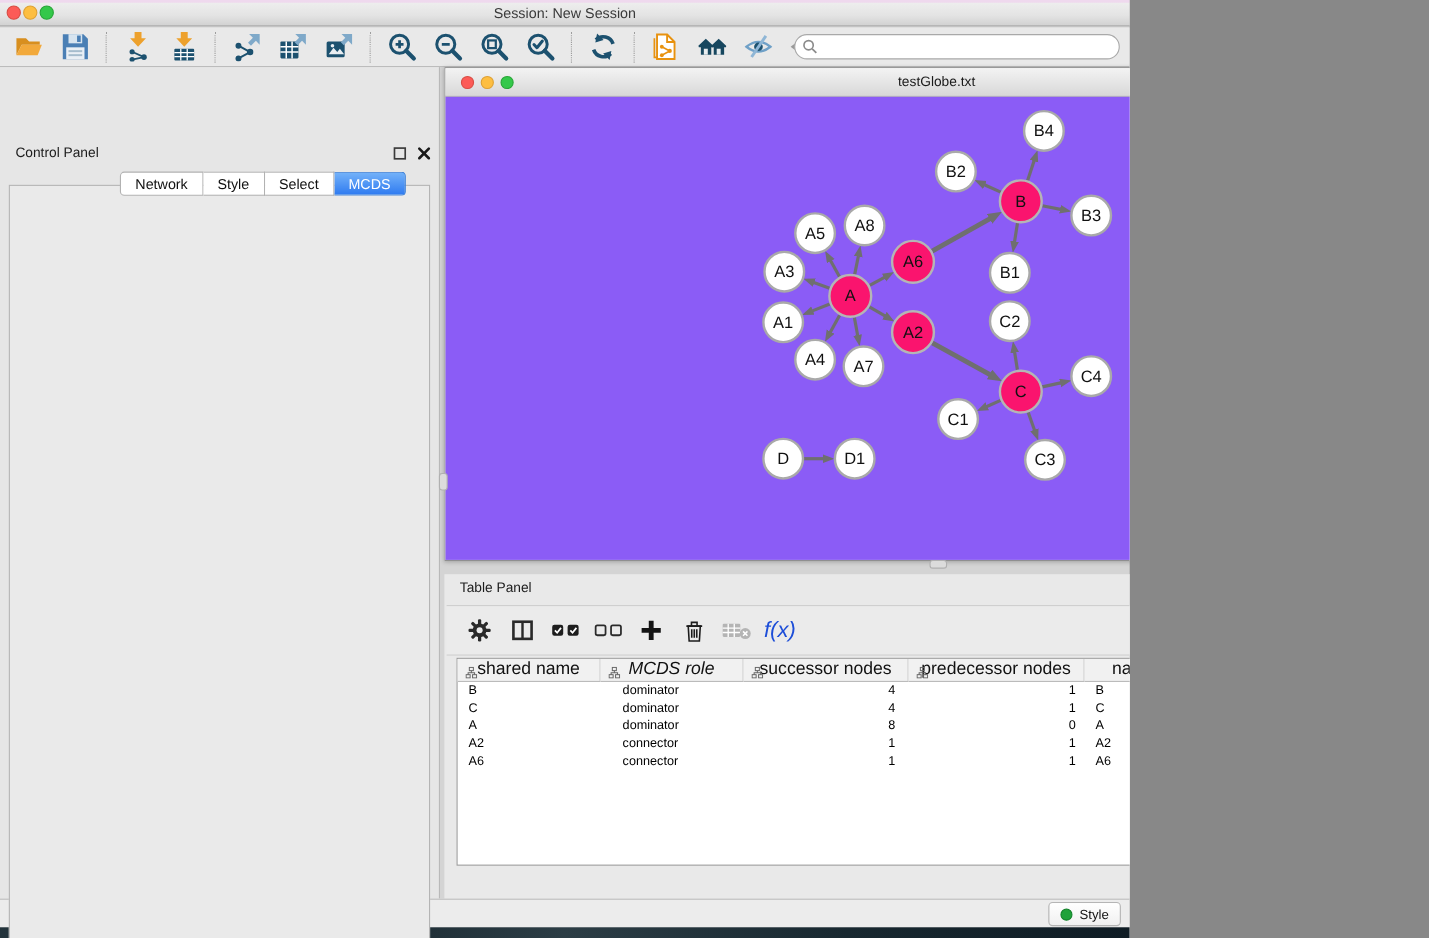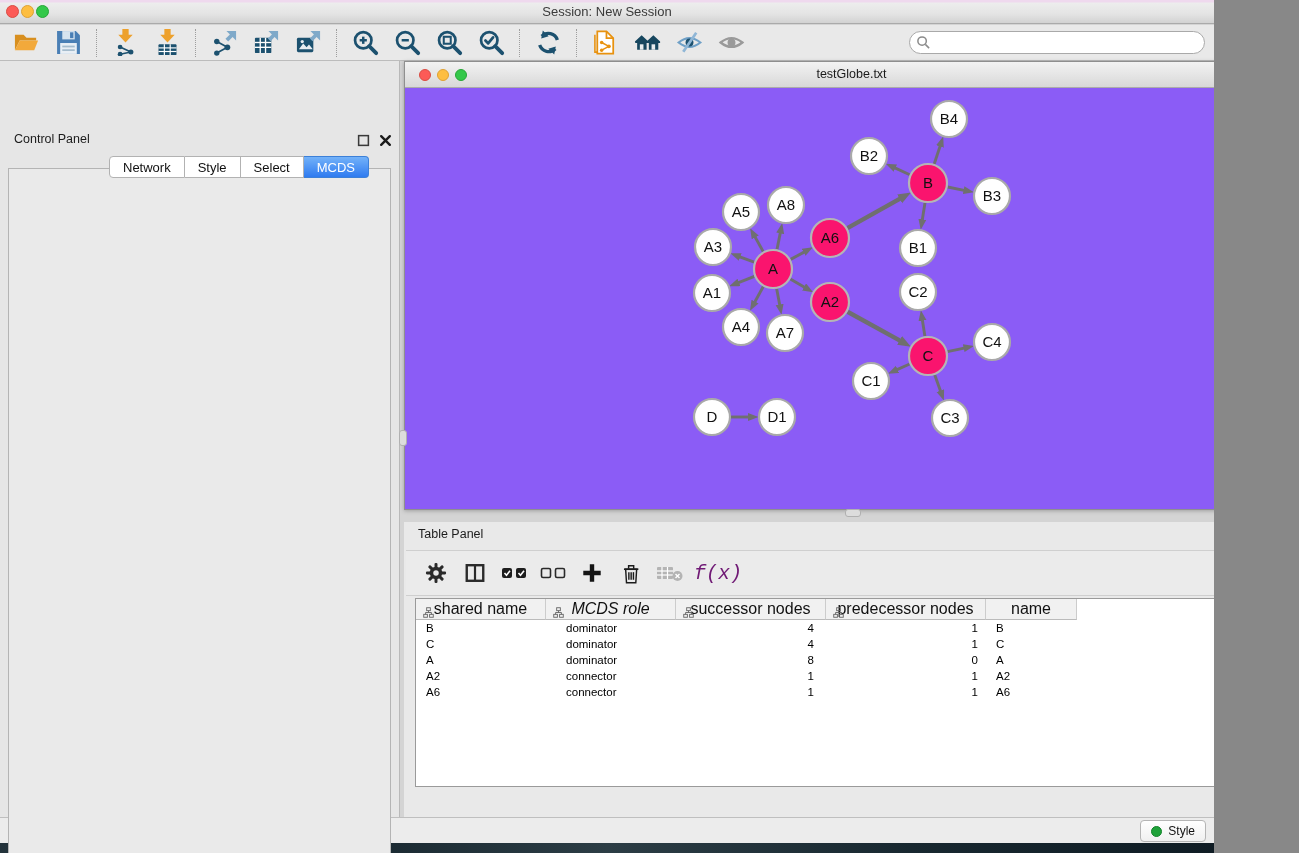--- a/index.html
+++ b/index.html
@@ -1,17 +1,17 @@
 <!DOCTYPE html>
 <html><head>
 <meta charset="utf-8">
 <style>
   * { margin:0; padding:0; box-sizing:border-box; }
   body { background:#888; }
-  .app{ position:relative; width:1214px; height:853px; background:#d4d4d4;
+  .app{ position:relative; width:1027px; height:853px; background:#d4d4d4;
         font-family:"Liberation Sans", sans-serif; overflow:hidden; }
 
   
   .titlebar{ position:absolute; left:0; top:0; width:100%; height:24px;
     background:linear-gradient(180deg,#efd9ee 0,#efd9ee 2px,#ededed 3px,#e4e4e4 60%,#d2d2d2 100%);
     border-bottom:1px solid #aaa; }
   .titlebar .title{ text-align:center; font-size:13px; line-height:23px; color:#3a3a3a; }
   .tl{ position:absolute; width:13px; height:13px; border-radius:50%; top:5px; }
   .tl.red{ left:6px; background:#fc5b57; border:1px solid #d94c43; }
   .tl.yellow{ left:21px; background:#fdbe41; border:1px solid #dfa133; }
@@ -82,21 +82,21 @@
 
   
   .table-panel{ position:absolute; left:404px; top:522px; width:895px; height:295px; background:#e9e9e9; }
   .tp-title{ position:absolute; left:14px; top:5px; font-size:12.5px; color:#1c1c1c; }
   .tp-float{ left:856px; top:6px; } .tp-close{ left:877px; top:6px; }
   .tp-toolbar{ position:absolute; left:2px; top:28px; width:891px; height:46px; background:#ebebeb;
      border-top:1px solid #cfcfcf; border-bottom:1px solid #cfcfcf; display:flex; align-items:center; padding-left:15px; }
   .tpt-btn{ height:30px; min-width:30px; display:flex; align-items:center; justify-content:center; margin-right:9px; cursor:pointer; }
   .tpt-btn svg{ height:22px; }
   .tpt-btn.disabled{ cursor:default; }
-  .fx-label{ font-family:Liberation Mono, monospace; font-style:italic; font-size:20px; color:#701a75; }
+  .fx-label{ font-family:Liberation Sans, sans-serif; font-style:italic; font-size:20px; color:#1d4ed8; }
 
   .tbl{ position:absolute; left:11px; top:76px; width:877px; height:189px; background:#fff; border:1px solid #9a9a9a; }
   .tbl-head{ display:flex; height:21px; }
   .th{ background:#f1f1f1; border-right:1px solid #ccc; border-bottom:1px solid #bbb; display:flex;
      align-items:center; justify-content:center; gap:5px; font-size:16px; color:#111; position:relative; }
   .th .th-icon{ position:absolute; left:7px; top:5px; }
   .tbl-row{ display:flex; height:16px; }
   .td{ font-size:11.5px; color:#000; line-height:16px; white-space:nowrap; overflow:hidden; }
   .td.a-l10{ padding-left:10px; } .td.a-l20{ padding-left:20px; }
   .td.a-r10{ text-align:right; padding-right:12px; } .td.a-r7{ text-align:right; padding-right:8px; }

